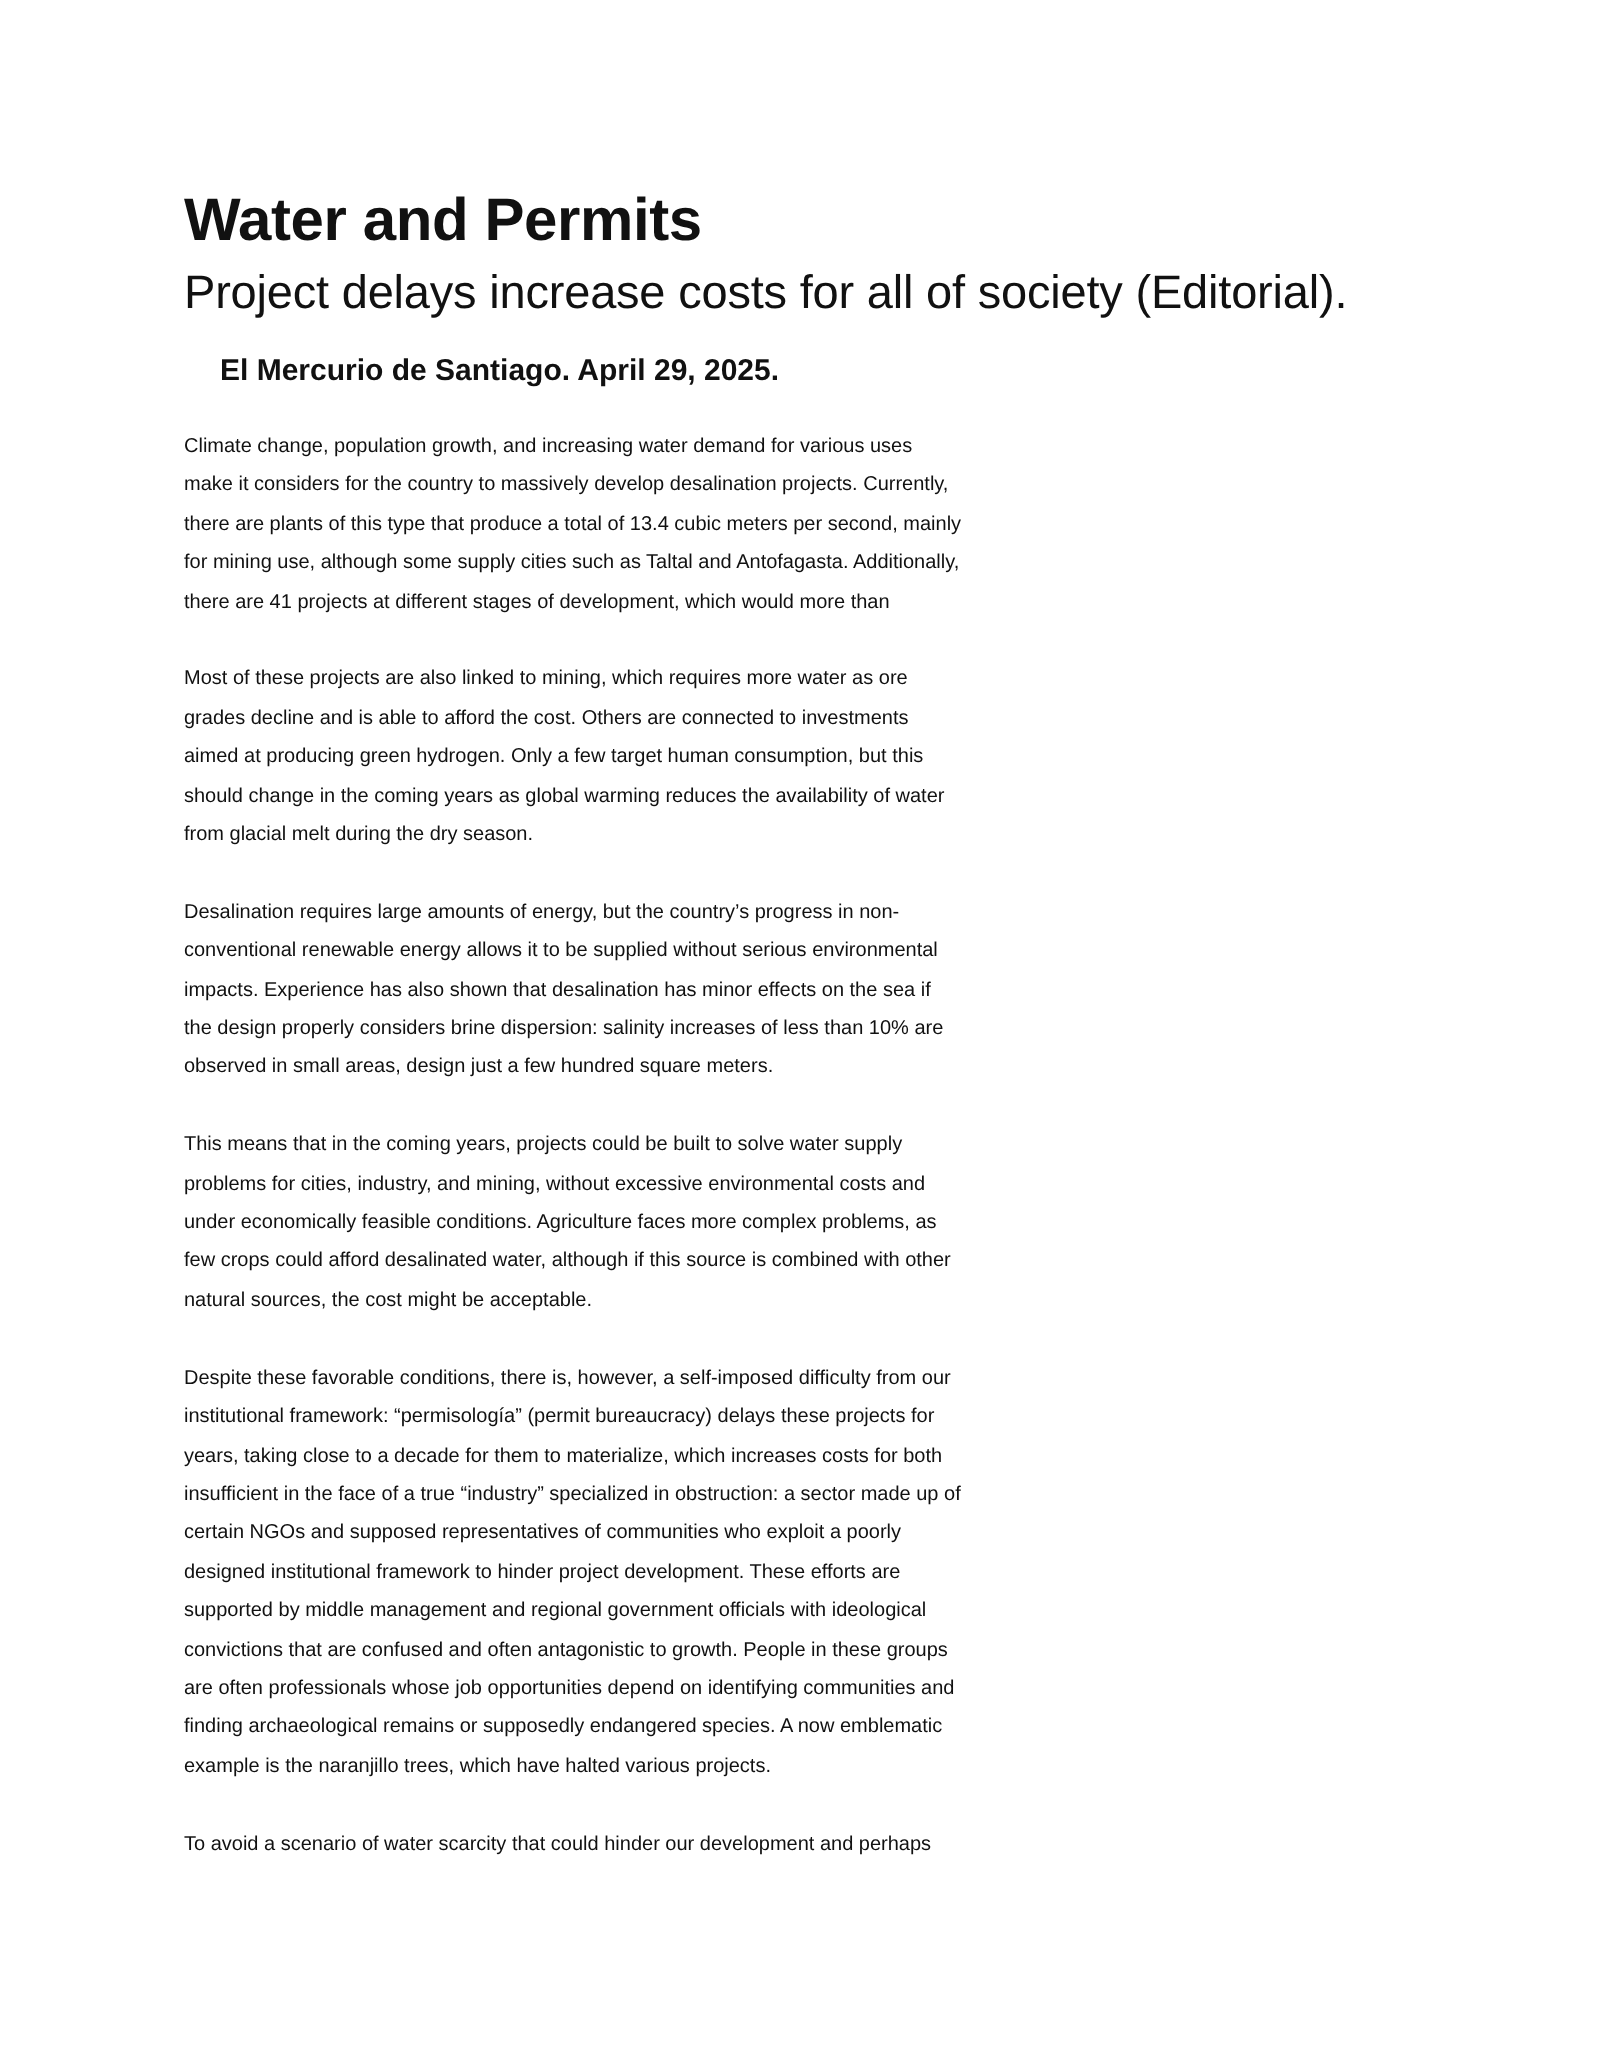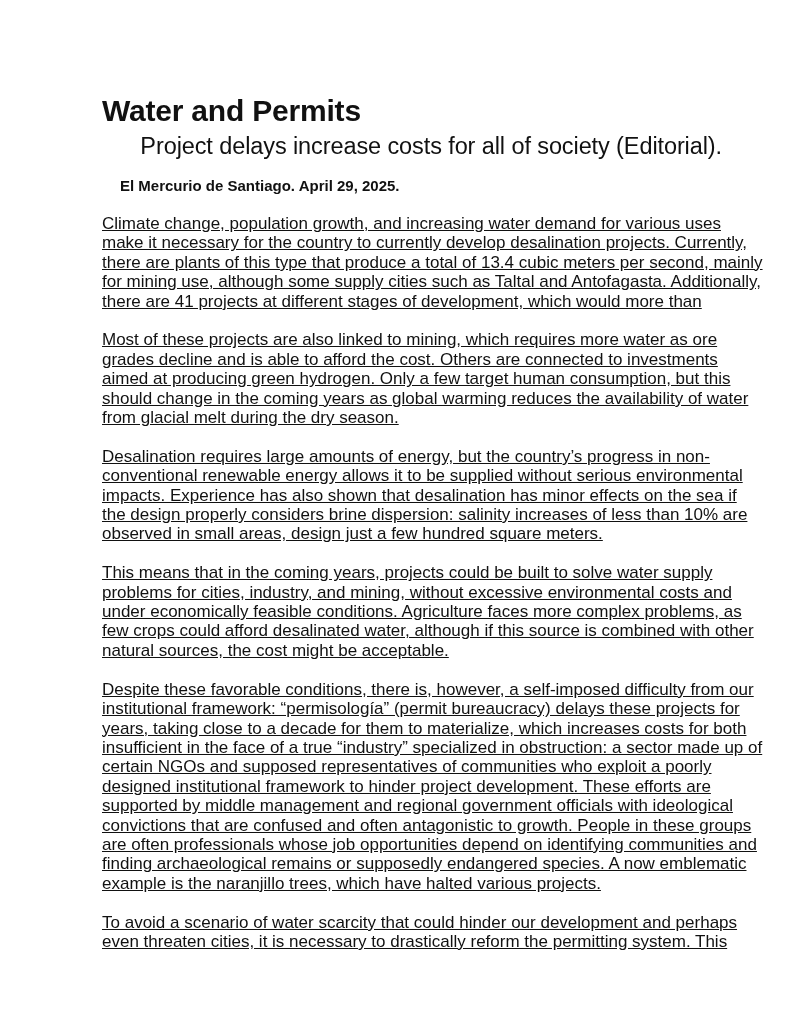--- a/index.html
+++ b/index.html
@@ -1,67 +1,65 @@
 <!DOCTYPE html>
 <html><head>
 <meta charset="utf-8">
 <style>
   html, body { margin: 0; padding: 0; background: #ffffff; }
   body { width: 800px; height: 1035px; position: relative; overflow: hidden; }
   .page {
     position: absolute;
-    left: 102px;
+    left: 92px;
     top: 93px;
     width: 620px;
     color: #111111;
     font-family: "Liberation Sans", sans-serif;
   }
   .title {
     font-size: 30px;
     font-weight: bold;
     line-height: 36px;
     margin: 0;
     letter-spacing: -0.2px;
   }
   .subtitle {
     font-size: 23.5px;
     font-weight: normal;
     line-height: 30px;
     margin: 2px 0 0 0;
     letter-spacing: -0.1px;
-    text-align: right;
   }
   .byline {
     font-size: 15px;
     font-weight: bold;
     line-height: 20px;
     margin: 15px 0 0 18px;
   }
   .body { margin-top: 18px; }
   .para {
-    font-size: 17px;
+    font-size: 10px;
     line-height: 19.4px;
     margin: 0 0 19.4px 0;
     white-space: nowrap;
-    text-decoration: underline;
   }
   .line { display: block; }
 </style>
 </head>
 <body>
 
 <div class="page">
   <h1 class="title">Water and Permits</h1>
   <h2 class="subtitle">Project delays increase costs for all of society (Editorial).</h2>
   <p class="byline">El Mercurio de Santiago. April 29, 2025.</p>
 
   <div class="body">
     <p class="para">
       <span class="line">Climate change, population growth, and increasing water demand for various uses</span>
-      <span class="line">make it necessary for the country to currently develop desalination projects. Currently,</span>
+      <span class="line">make it considers for the country to massively develop desalination projects. Currently,</span>
       <span class="line">there are plants of this type that produce a total of 13.4 cubic meters per second, mainly</span>
       <span class="line">for mining use, although some supply cities such as Taltal and Antofagasta. Additionally,</span>
       <span class="line">there are 41 projects at different stages of development, which would more than</span>
     </p>
     <p class="para">
       <span class="line">Most of these projects are also linked to mining, which requires more water as ore</span>
       <span class="line">grades decline and is able to afford the cost. Others are connected to investments</span>
       <span class="line">aimed at producing green hydrogen. Only a few target human consumption, but this</span>
       <span class="line">should change in the coming years as global warming reduces the availability of water</span>
       <span class="line">from glacial melt during the dry season.</span>
@@ -88,16 +86,15 @@
       <span class="line">certain NGOs and supposed representatives of communities who exploit a poorly</span>
       <span class="line">designed institutional framework to hinder project development. These efforts are</span>
       <span class="line">supported by middle management and regional government officials with ideological</span>
       <span class="line">convictions that are confused and often antagonistic to growth. People in these groups</span>
       <span class="line">are often professionals whose job opportunities depend on identifying communities and</span>
       <span class="line">finding archaeological remains or supposedly endangered species. A now emblematic</span>
       <span class="line">example is the naranjillo trees, which have halted various projects.</span>
     </p>
     <p class="para">
       <span class="line">To avoid a scenario of water scarcity that could hinder our development and perhaps</span>
-      <span class="line">even threaten cities, it is necessary to drastically reform the permitting system. This</span>
     </p>
   </div>
 </div>
 
 </body></html>

